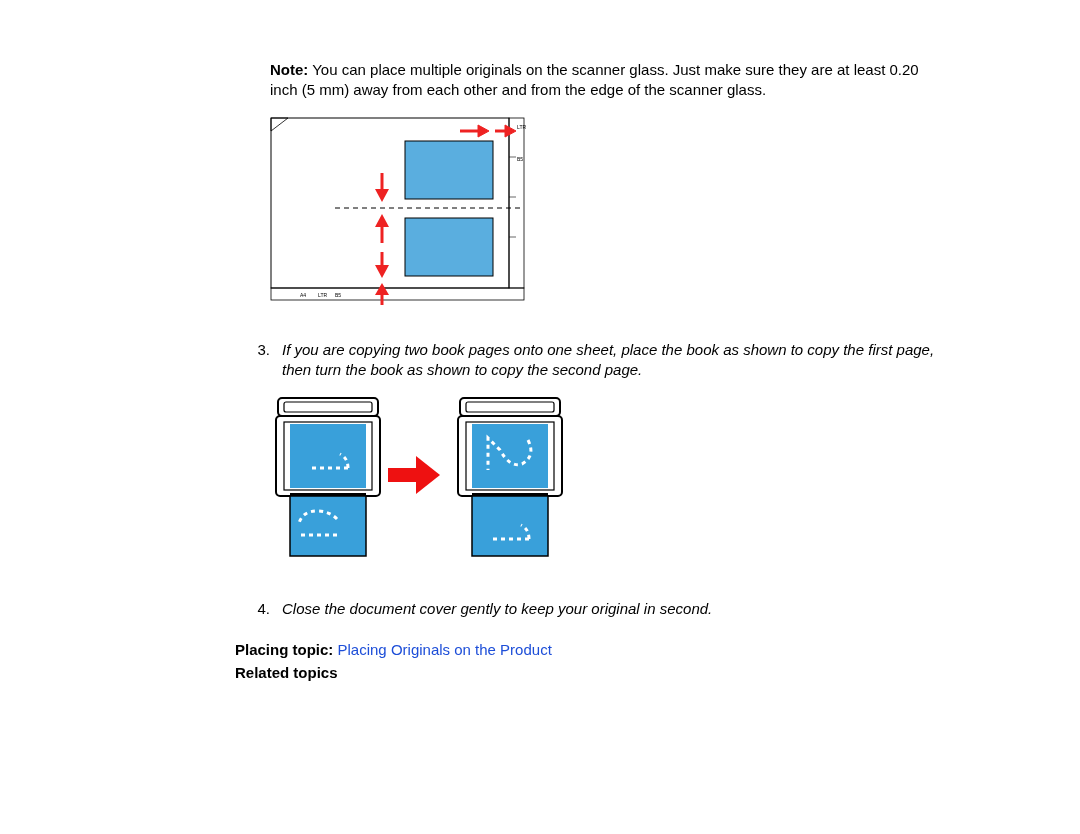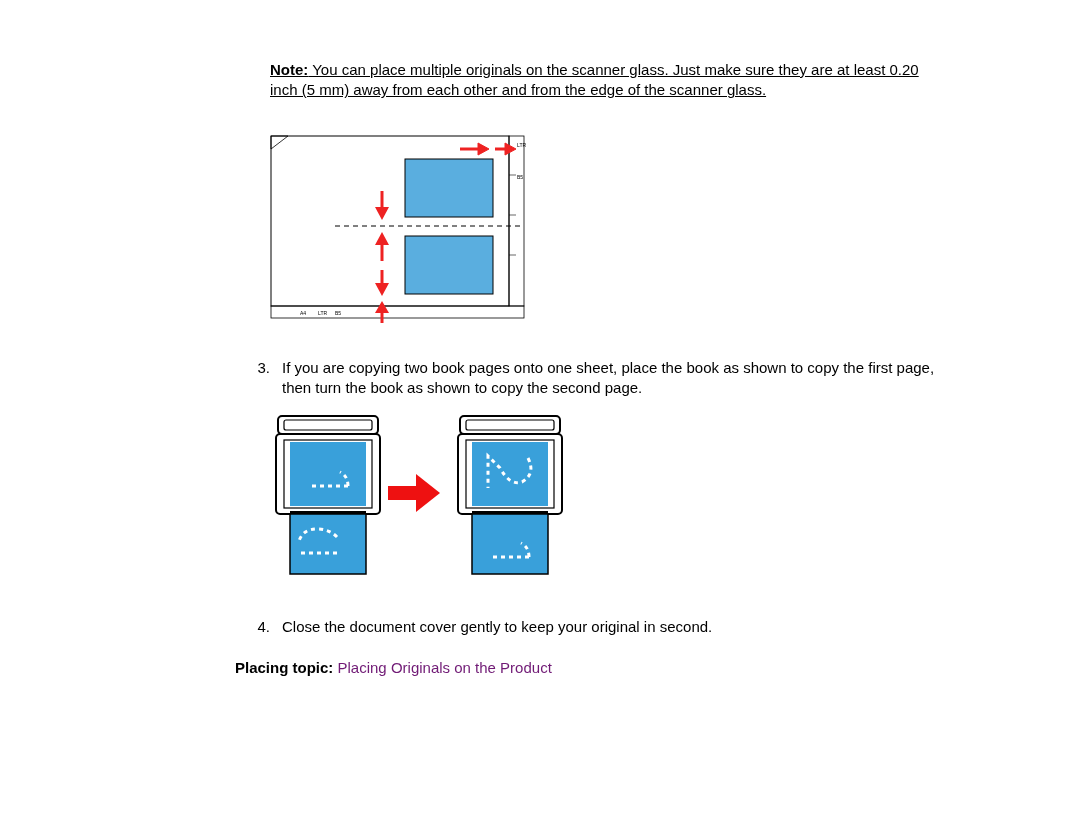--- a/index.html
+++ b/index.html
@@ -12,46 +12,46 @@
     color: #000;
   }
   .page {
     padding: 60px 135px 40px 135px;
     box-sizing: border-box;
     width: 1080px;
     position: relative;
   }
   .note {
     margin-left: 135px;
-    margin-bottom: 34px;
+    margin-bottom: 16px;
     line-height: 1.35;
-    text-decoration: underline;
   }
   .ol-item {
     display: flex;
     margin-left: 107px;
     margin-bottom: 8px;
     line-height: 1.35;
   }
   .ol-num {
     width: 28px;
     flex: 0 0 28px;
     text-align: right;
     padding-right: 12px;
   }
   .ol-body {
     flex: 1;
+    font-style: italic;
   }
   .illus-row {
     margin-left: 135px;
     margin-top: 10px;
     margin-bottom: 30px;
   }
   .link {
-    color: #701a75;
+    color: #1d4ed8;
     text-decoration: none;
   }
   .bold {
     font-weight: bold;
   }
   .related-block {
     margin-left: 100px;
     margin-top: 20px;
     line-height: 1.5;
   }
@@ -173,15 +173,16 @@
   <div class="ol-item">
     <div class="ol-num">4.</div>
     <div class="ol-body">Close the document cover gently to keep your original in second.</div>
   </div>
 
   <div class="related-block">
     <div>
       <span class="bold">Placing topic:</span>
       <a href="#" class="link">Placing Originals on the Product</a>
     </div>
+    <div class="bold">Related topics</div>
   </div>
 
 </div>
 
 </body></html>

